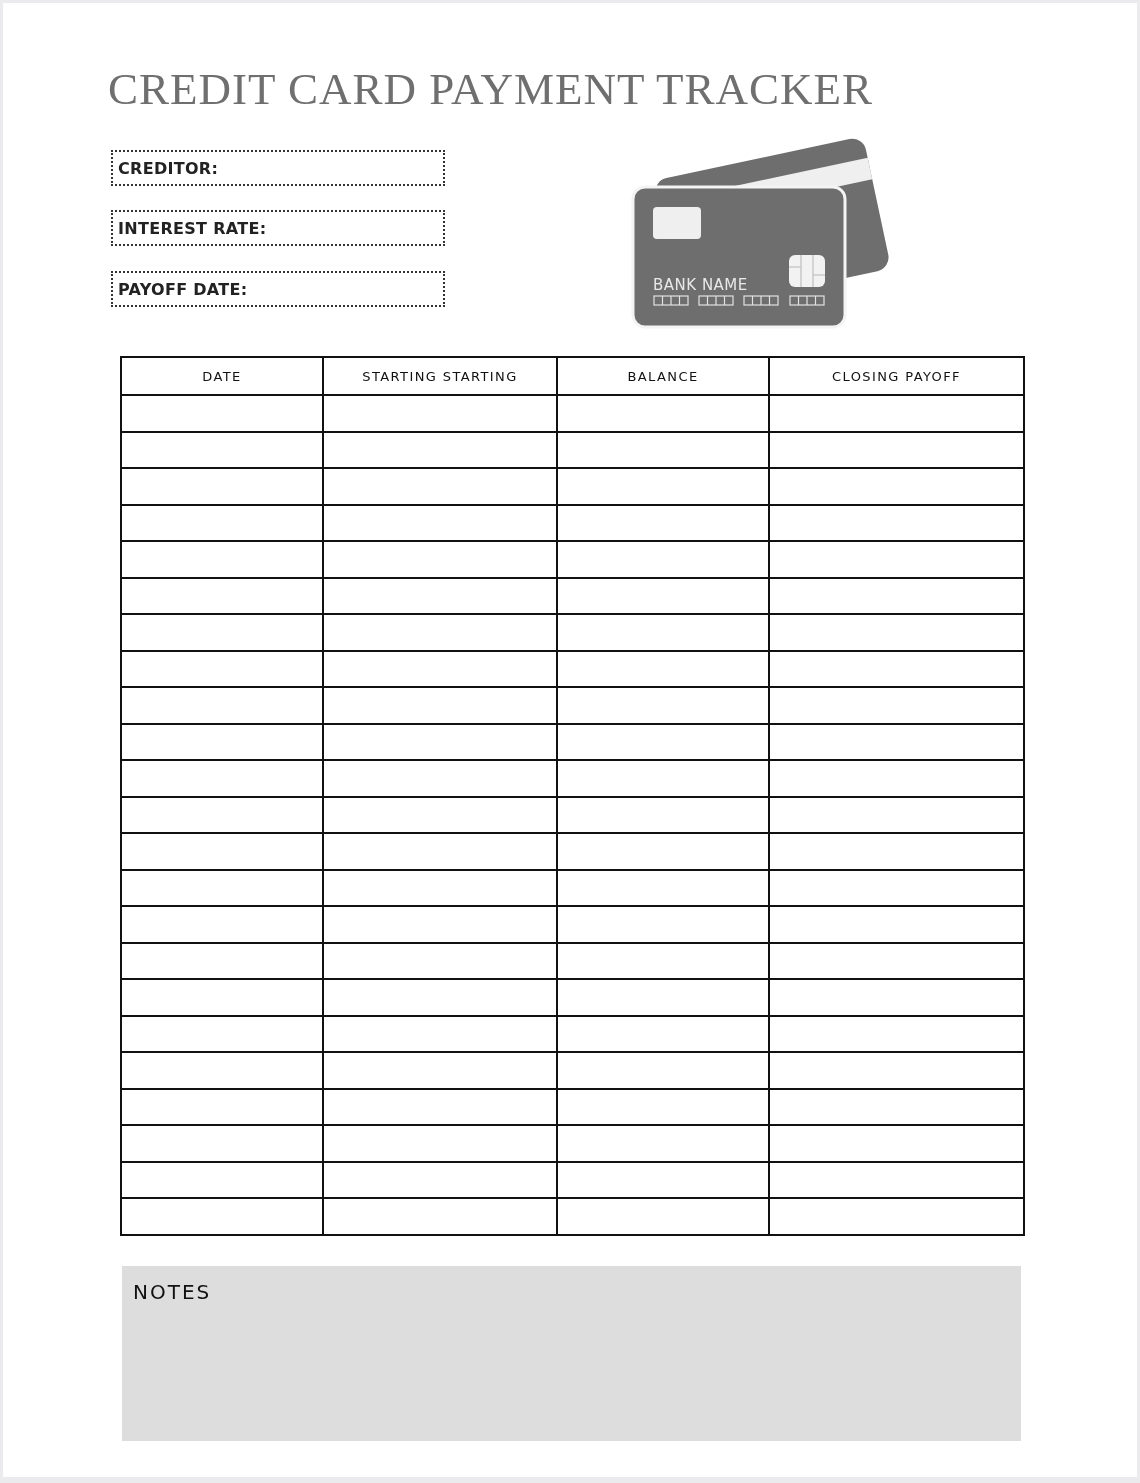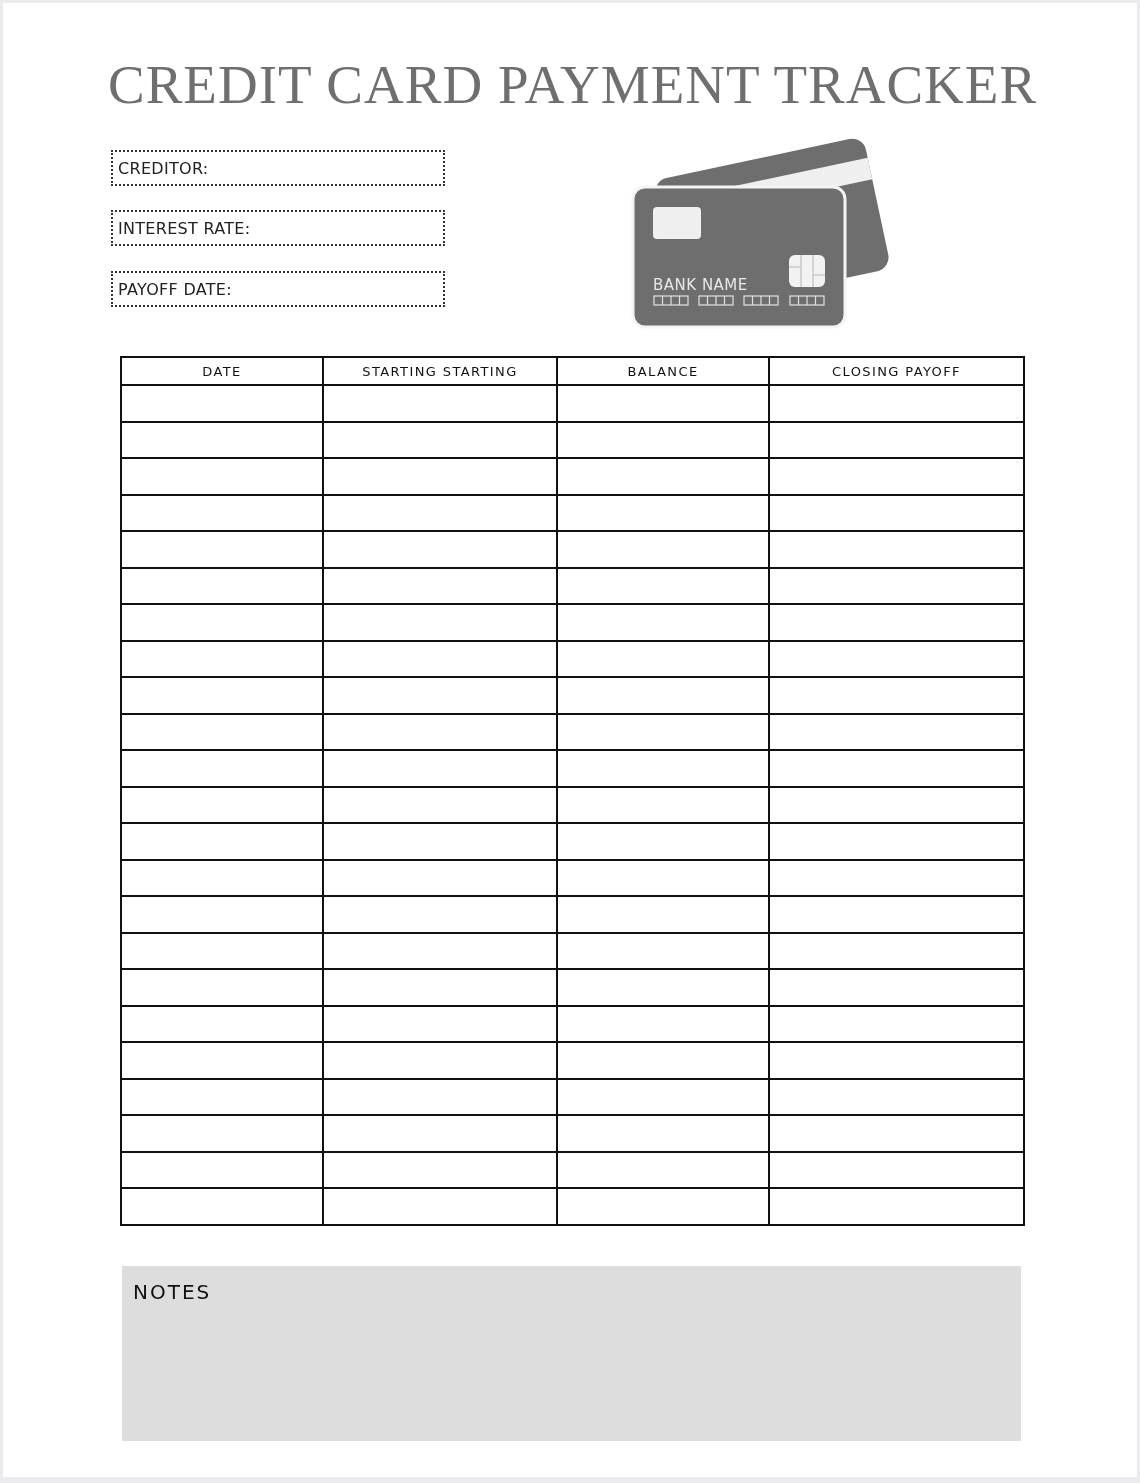--- a/index.html
+++ b/index.html
@@ -4,43 +4,44 @@
   <style>
     html, body { margin: 0; padding: 0; }
     body {
       width: 1140px; height: 1483px; background: #ebebed; position: relative; overflow: hidden;
       font-family: "Liberation Sans", sans-serif;
     }
     .page {
       position: absolute; left: 3px; top: 3px; width: 1134px; height: 1474px; background: #ffffff;
     }
     .title {
-      position: absolute; left: 105px; top: 50px; width: 920px;
+      position: absolute; left: 105px; top: 60px; width: 920px;
       font-family: "Liberation Serif", "DejaVu Serif", serif;
-      font-size: 55px; color: #6f6f6f; letter-spacing: 1px; white-space: nowrap;
+      font-size: 45px; color: #6f6f6f; letter-spacing: 1px; white-space: nowrap;
       transform: scaleY(1.0);
     }
     .field {
       position: absolute; left: 108px; width: 334px; height: 36px;
       border: 2px dotted #333;
       box-sizing: border-box;
       font-size: 16px; color: #222; letter-spacing: 0.3px;
       display: flex; align-items: center; padding-left: 5px;
       font-family: "DejaVu Sans", sans-serif;
+      font-weight: bold;
     }
     .card-art { position: absolute; left: 628px; top: 128px; text-align: right; }
     table.tracker {
       position: absolute; left: 117px; top: 353px; width: 903px;
       border-collapse: collapse; table-layout: fixed;
     }
     table.tracker th, table.tracker td {
       border: 2px solid #111; box-sizing: border-box;
     }
     table.tracker th {
-      height: 28px; font-weight: normal; font-size: 13px; letter-spacing: 1.4px; color: #111;
+      height: 38px; font-weight: normal; font-size: 13px; letter-spacing: 1.4px; color: #111;
       font-family: "DejaVu Sans", sans-serif; text-align: center;
     }
     table.tracker td { height: 36.5px; }
     .notes {
       position: absolute; left: 119px; top: 1263px; width: 899px; height: 175px; background: #dddddd;
     }
     .notes-label {
       position: absolute; left: 11px; top: 14px; font-size: 20px; letter-spacing: 2px; color: #111;
       font-family: "DejaVu Sans", sans-serif;
     }

